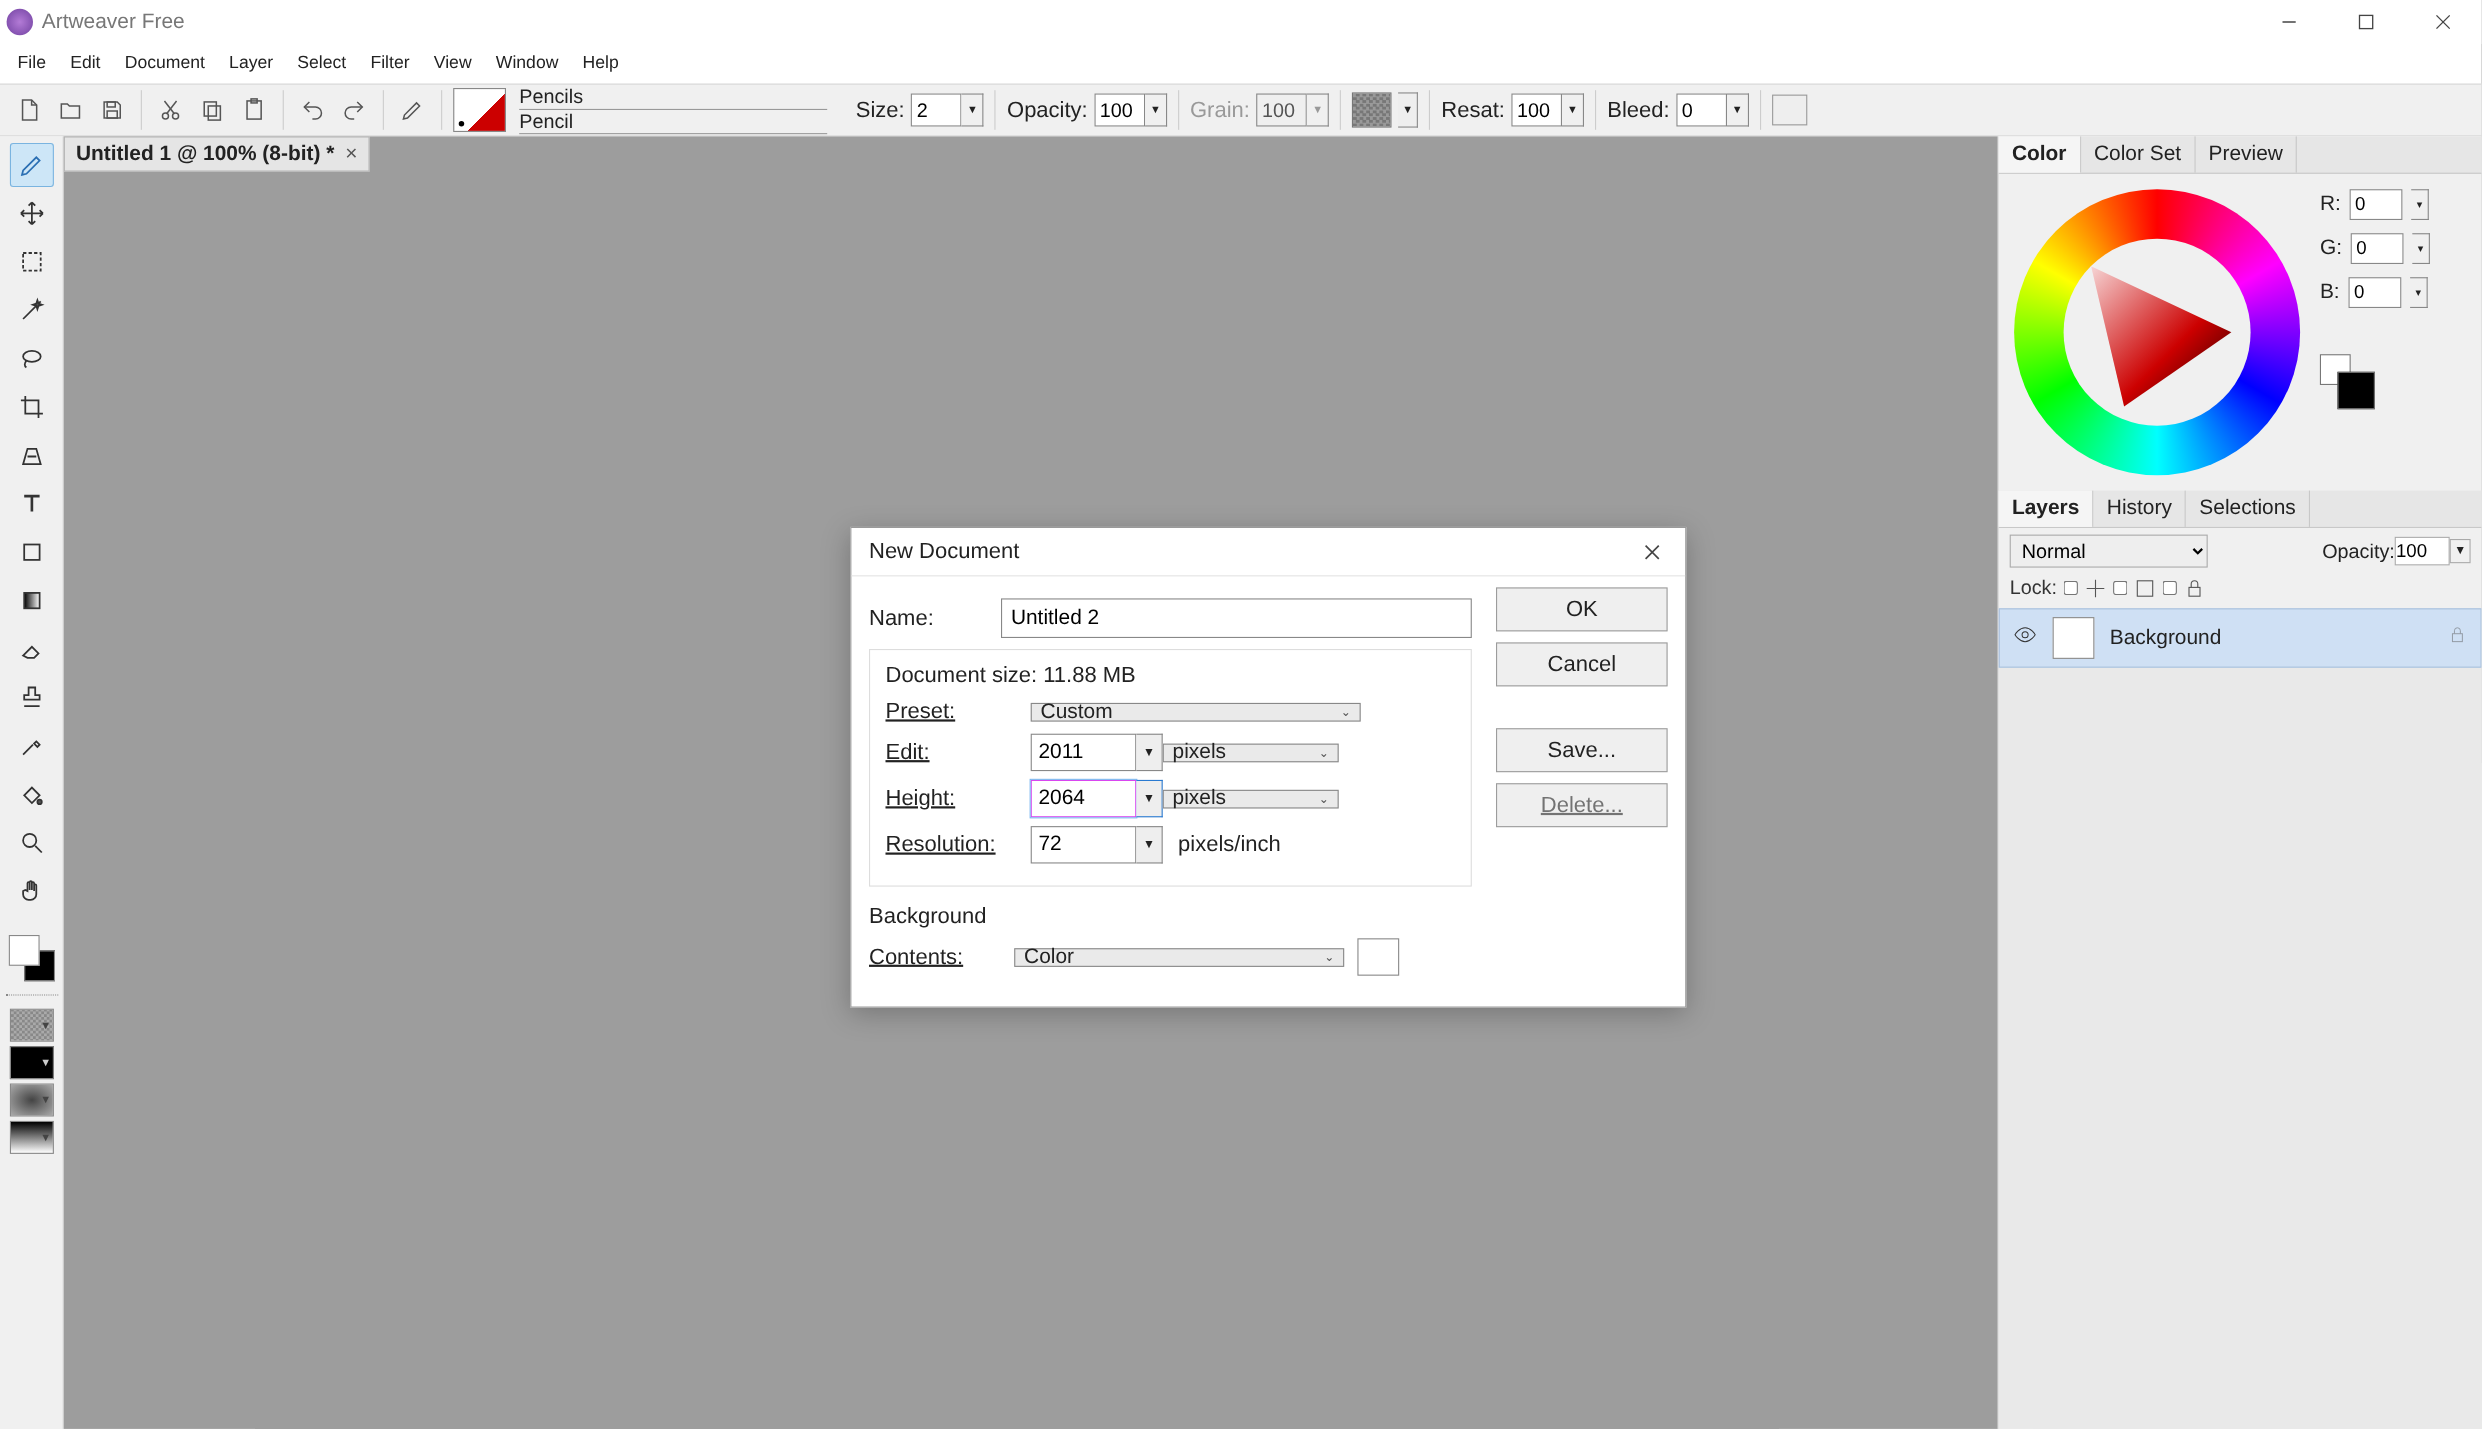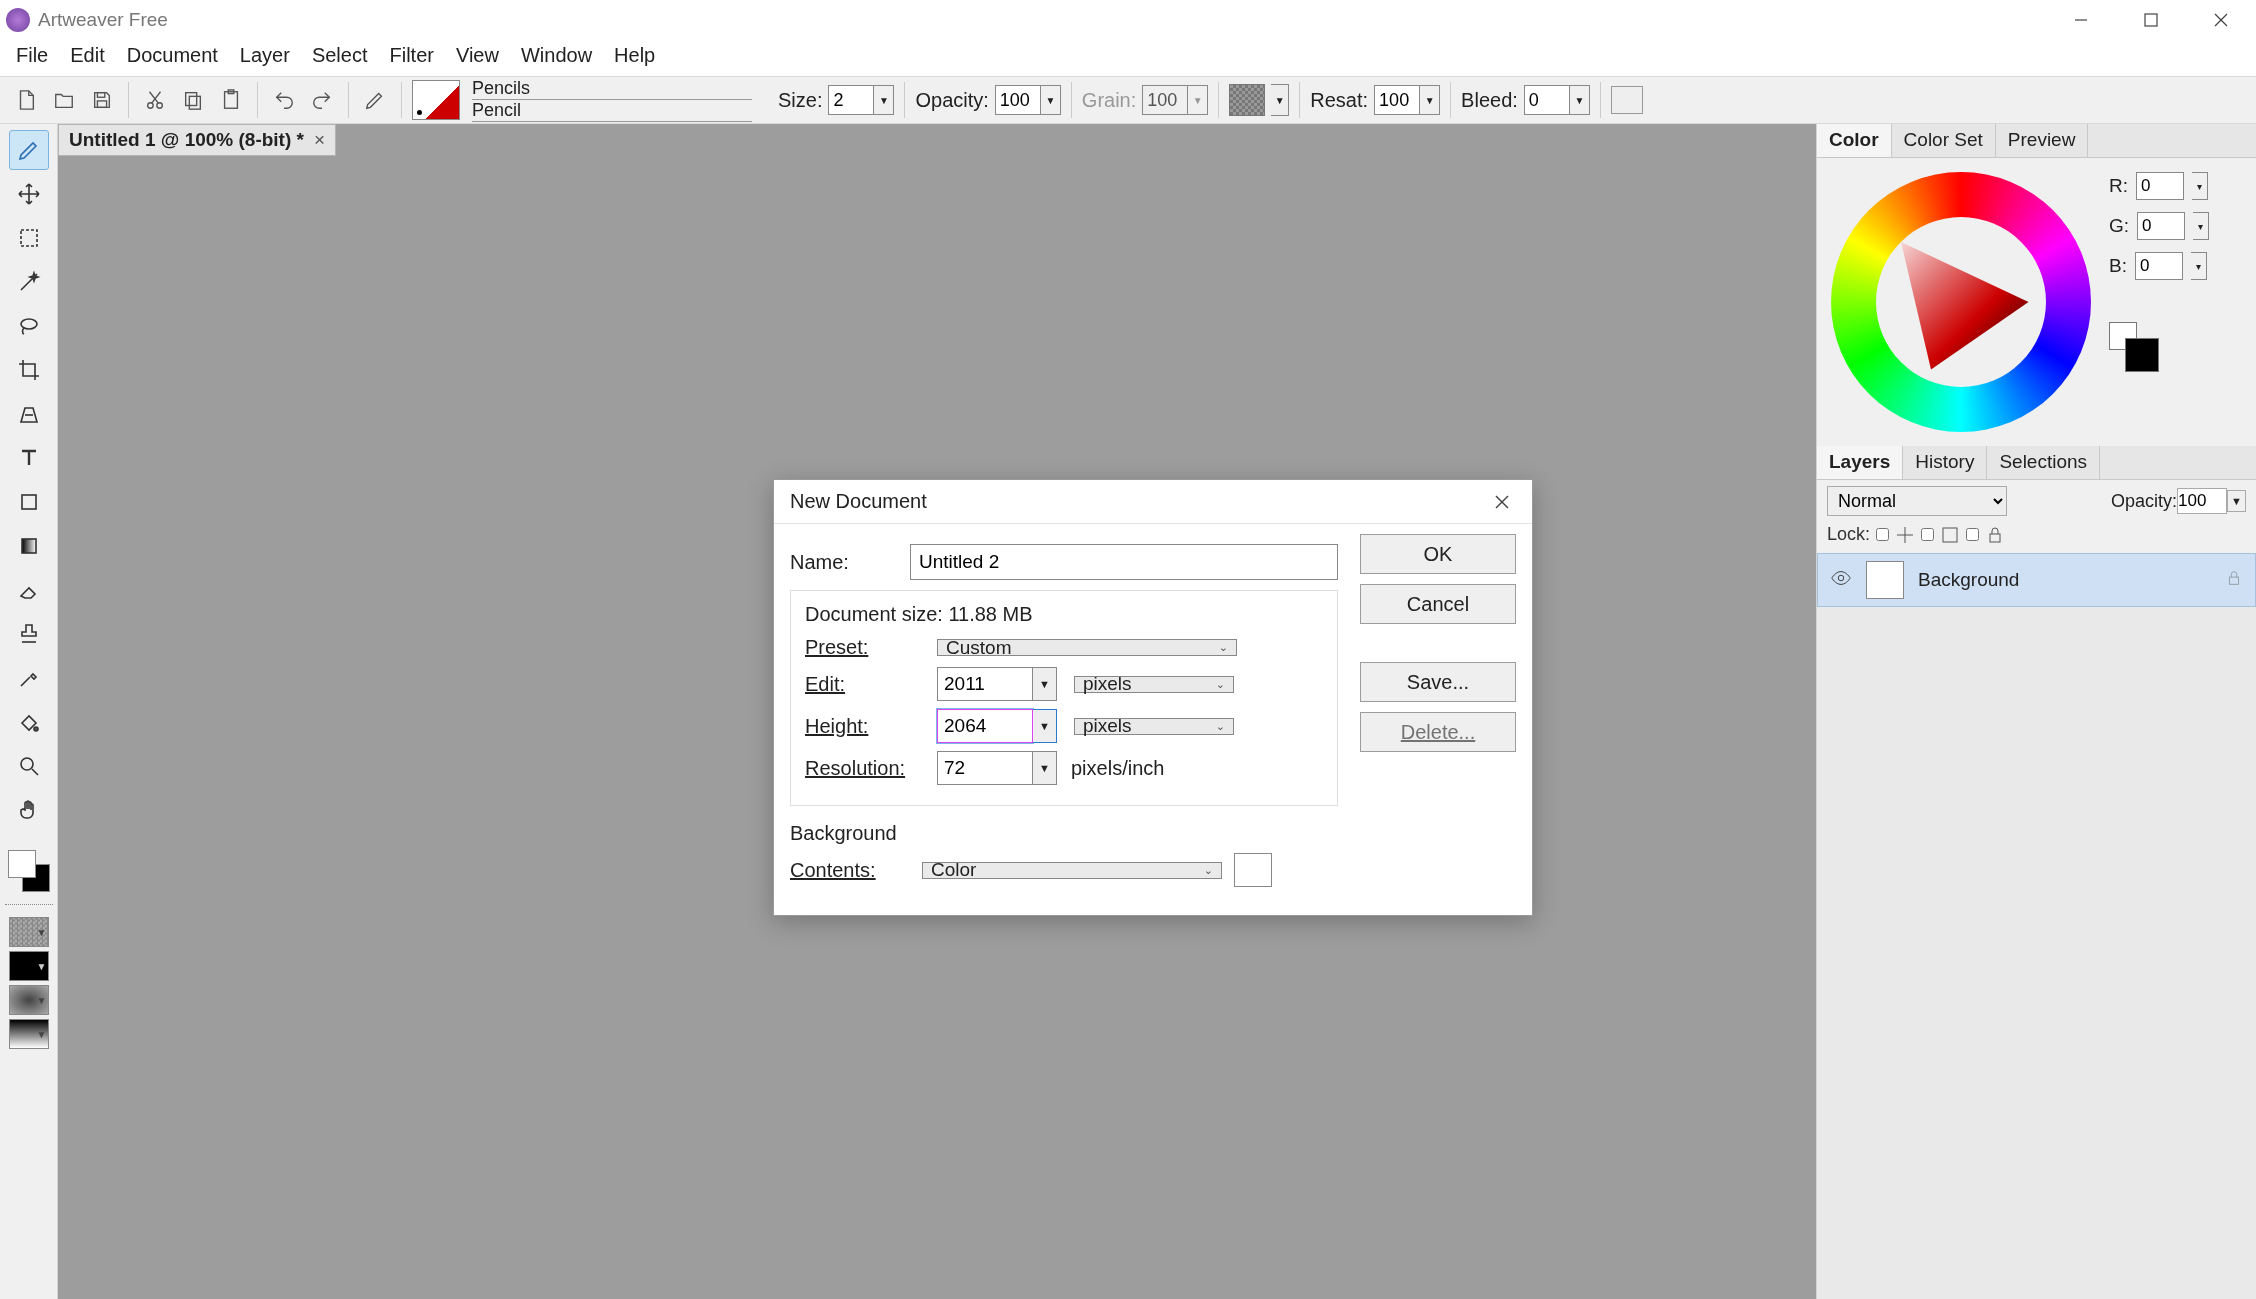--- a/index.html
+++ b/index.html
@@ -7,21 +7,21 @@
 
 
 .titlebar { height: 40px; background: #fff; display: flex; align-items: center; padding-left: 6px; }
 .titlebar .app-icon { width: 24px; height: 24px; background: radial-gradient(circle at 50% 50%, #b37bd6, #7040a0); border-radius: 50%; margin-right: 8px; }
 .titlebar .title { color: #777; font-size: 19px; }
 .winctrl { margin-left: auto; display: flex; }
 .winctrl div { width: 70px; height: 40px; display: flex; align-items: center; justify-content: center; color: #555; }
 .winctrl svg { width: 16px; height: 16px; stroke: #444; fill: none; stroke-width: 1.2; }
 
 
-.menubar { height: 36px; display: flex; align-items: flex-start; padding-left: 6px; gap: 2px; font-size: 20px; }
+.menubar { height: 36px; display: flex; align-items: center; padding-left: 6px; gap: 2px; font-size: 16px; }
 .menubar span { padding: 4px 10px; }
 
 
 .optbar { height: 48px; background: #f0f0f0; border-top: 1px solid #d8d8d8; border-bottom: 1px solid #d8d8d8; display: flex; align-items: center; padding: 0 10px; gap: 6px; }
 .optbar .sep { width: 1px; height: 36px; background: #ccc; margin: 0 4px; }
 .icon-btn { width: 32px; height: 32px; display: flex; align-items: center; justify-content: center; }
 .icon-btn svg { width: 22px; height: 22px; stroke: #555; fill: none; stroke-width: 1.5; }
 .brush-preview { width: 48px; height: 40px; border: 1px solid #888; background: linear-gradient(135deg,#fff 60%,#c00 60%); position:relative;}
 .brush-preview::after{content:"";position:absolute;left:4px;bottom:4px;width:5px;height:5px;background:#000;border-radius:50%;}
 .brush-labels { display: flex; flex-direction: column; font-size: 18px; margin-left:6px; margin-right:20px;}
@@ -94,21 +94,21 @@
 .group { border:1px solid #ddd; padding:12px 14px; margin-top:6px; }
 .group .sz{font-size:20px;margin-bottom:10px;}
 .gr-row{display:flex;align-items:center;margin:8px 0;font-size:20px;}
 .gr-row .lbl{width:132px;text-decoration:underline;}
 .combo{display:flex;align-items:center;}
 .combo input{width:96px;height:34px;border:1px solid #888;font-size:19px;padding:0 6px;}
 .combo .car{width:24px;height:34px;border:1px solid #888;border-left:none;background:#eee;display:flex;align-items:center;justify-content:center;font-size:11px;}
 .sel{height:17px;border:1px solid #888;background:#eaeaea;font-size:19px;padding:0 8px;display:flex;align-items:center;justify-content:space-between;}
 .sel .car{font-size:11px;color:#555;}
 .sel.w300{width:300px;}
-.sel.w160{width:160px;margin-left:17px;}
+.sel.w160{width:160px;margin-left:0;}
 .unit-static{margin-left:14px;font-size:20px;}
 .color-box{width:38px;height:34px;border:1px solid #888;background:#fff;margin-left:12px;}
 .dbtns{width:156px;display:flex;flex-direction:column;gap:10px;}
 .dbtn{height:40px;border:1px solid #9c9c9c;background:#efefef;font-size:20px;display:flex;align-items:center;justify-content:center;}
 .dbtn.disabled{color:#737373;text-decoration:underline;}
 .section-lbl{font-size:20px;margin-top:16px;margin-bottom:4px;}
 
 .combo.focused input{border:1px solid #d946ef;outline:1px solid #7ab7ef;}
 .combo.focused .car{border-color:#2a7ad1;}
 </style>

